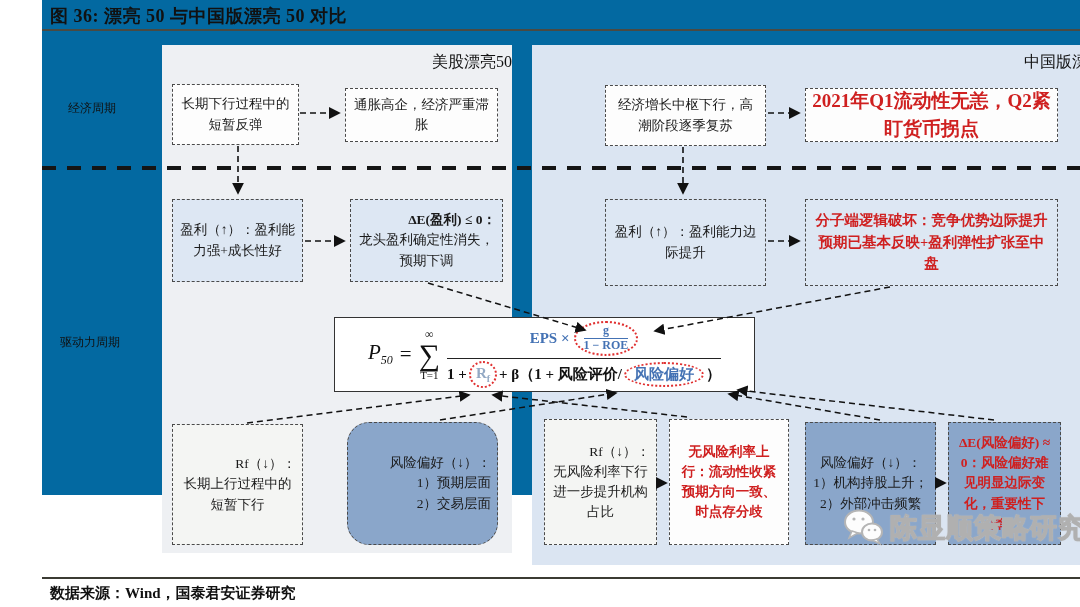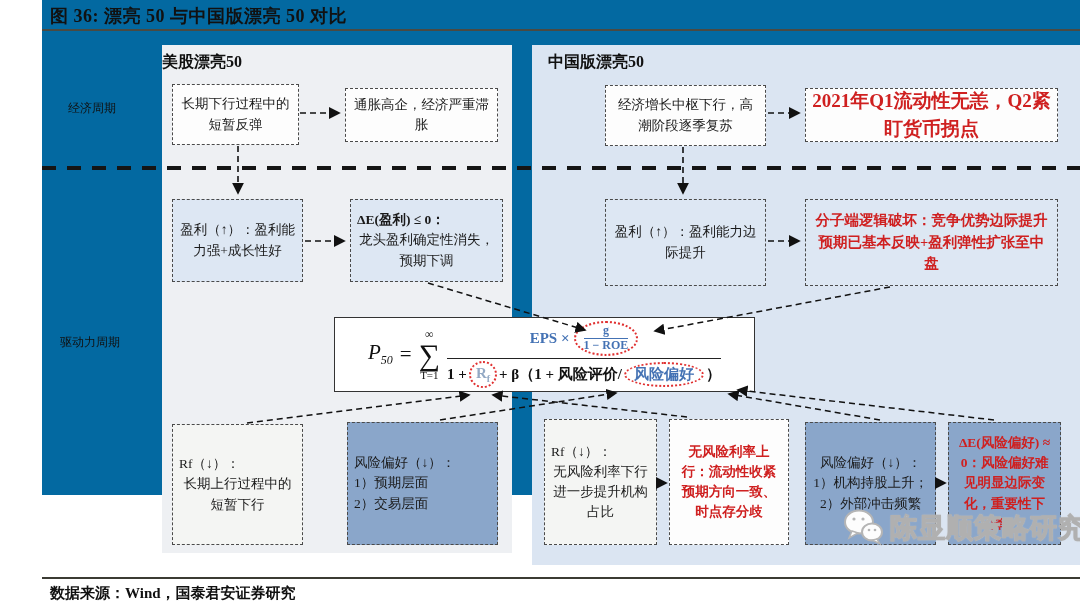--- a/index.html
+++ b/index.html
@@ -7,52 +7,52 @@
     font-family: "Liberation Serif", serif; }
   .stage { position: relative; width: 1080px; height: 495px; background: #0369a1; margin-left: 42px; }
 
   .title { position: absolute; left: 8px; top: 4px; font-size: 18px; font-weight: bold; color: #111; letter-spacing: .5px; }
   .title-rule { position: absolute; left: 0; top: 29px; width: 1080px; height: 2px; background: #4a4a42; }
 
   .panel { position: absolute; }
   .panel-left  { left: 120px; top: 45px; width: 350px; height: 508px; background: #eef0f3; }
   .panel-right { left: 490px; top: 45px; width: 572px; height: 520px; background: #dbe5f2; }
 
-  .col-header { position: absolute; top: 52px; font-size: 16px; font-weight: bold; color: #111; text-align: left; }
+  .col-header { position: absolute; top: 52px; font-size: 16px; font-weight: normal; color: #111; text-align: right; }
   .col-header.us { left: 120px; width: 350px; }
   .col-header.cn { left: 506px; width: 572px; }
 
   .row-label { position: absolute; font-size: 12px; color: #111; }
   .row-label.econ   { left: 26px; top: 100px; }
   .row-label.driver { left: 18px; top: 334px; }
 
   .divider { position: absolute; left: 0; top: 166px; width: 1080px; height: 4px;
     background: repeating-linear-gradient(90deg, #151515 0 14px, transparent 14px 25px); }
 
   .box { position: absolute; border: 1.5px dashed #4a4a4a; display: flex; flex-direction: column;
-    align-items: flex-start; justify-content: center; text-align: center; font-size: 13.5px;
+    align-items: flex-end; justify-content: center; text-align: center; font-size: 13.5px;
     line-height: 1.5; color: #1a1a1a; padding: 20px 6px; }
   .bg-white { background: #fdfdfd; }
   .bg-lblue { background: #dde7f3; }
   .bg-mblue { background: #8aa6ca; }
   .bg-lgray { background: #f4f5f3; }
   .red  { color: #cf2020; font-weight: bold; }
   .bold { font-weight: bold; }
   .blk  { display: block; }
 
   .box-a { left: 130px; top: 84px;  width: 127px; height: 61px; }
   .box-b { left: 303px; top: 88px;  width: 153px; height: 54px; }
   .box-c { left: 563px; top: 85px;  width: 161px; height: 61px; }
   .box-d { left: 763px; top: 88px;  width: 253px; height: 54px; font-size: 19px; }
   .box-e { left: 130px; top: 199px; width: 131px; height: 83px; }
   .box-f { left: 308px; top: 199px; width: 153px; height: 83px; }
   .box-g { left: 563px; top: 199px; width: 161px; height: 87px; }
   .box-h { left: 763px; top: 199px; width: 253px; height: 87px; font-size: 14.5px; }
   .box-i { left: 130px; top: 424px; width: 131px; height: 121px; }
-  .box-j { left: 305px; top: 422px; width: 151px; height: 123px; }
+  .box-j { left: 305px; top: 422px; width: 151px; height: 123px; border-radius: 22px; }
   .box-k { left: 502px; top: 419px; width: 113px; height: 126px; }
   .box-l { left: 627px; top: 419px; width: 120px; height: 126px; }
   .box-m { left: 763px; top: 422px; width: 131px; height: 123px; }
   .box-n { left: 906px; top: 422px; width: 113px; height: 123px; }
 
   .formula-box { position: absolute; left: 292px; top: 317px; width: 421px; height: 75px;
     background: #fff; border: 1.5px solid #333; display: flex; align-items: center;
     justify-content: center; gap: 7px; }
   .f-ital { font-style: italic; font-size: 21px; color: #111; }
   .f-sub { font-size: 12px; font-style: italic; vertical-align: sub; }

